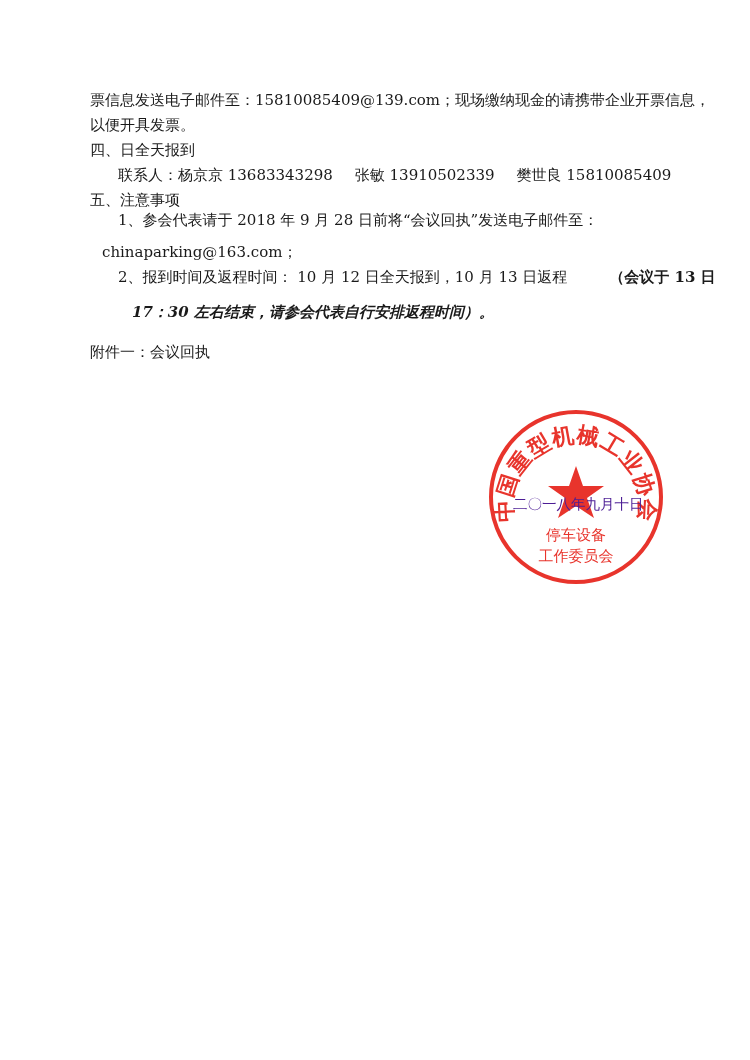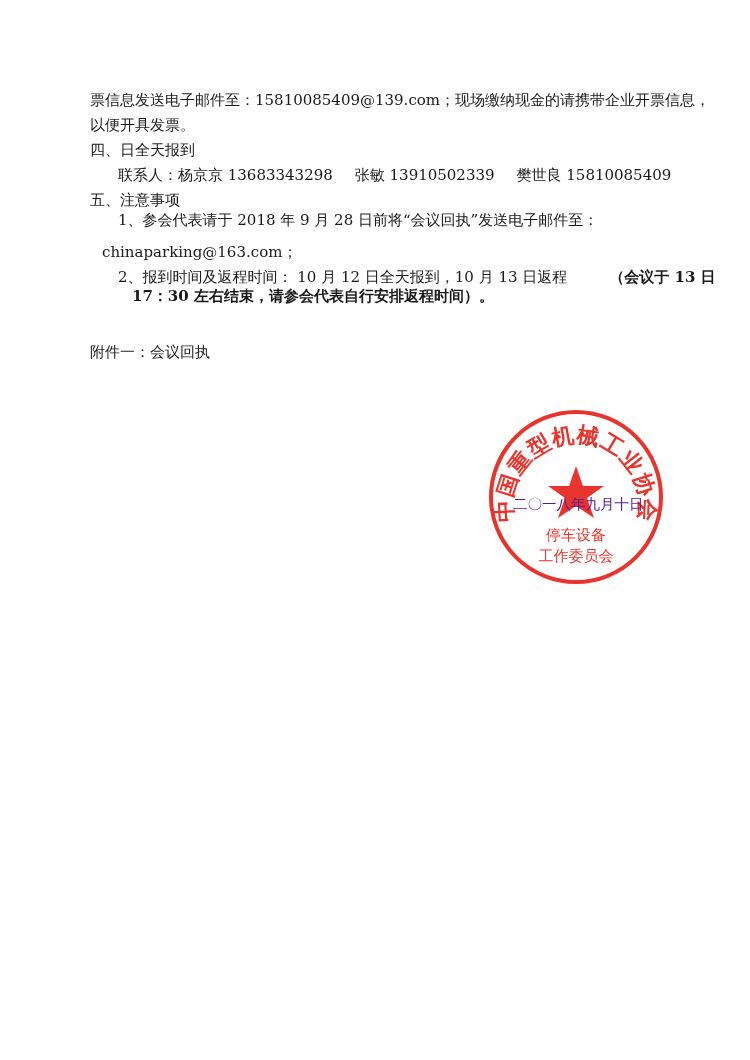--- a/index.html
+++ b/index.html
@@ -22,21 +22,21 @@
   <div class="line" style="top:141px;">四、日全天报到</div>
   <div class="line indent" style="top:166px;">
     <span>联系人：</span><span>杨京京</span>&nbsp;<span>13683343298</span><span class="sp"></span><span>张敏</span>&nbsp;<span>13910502339</span><span class="sp"></span><span>樊世良</span>&nbsp;<span>15810085409</span>
   </div>
   <div class="line" style="top:191px;">五、注意事项</div>
   <div class="line indent" style="top:203px;margin-top:8px;">1、参会代表请于 2018 年 9 月 28 日前将“会议回执”发送电子邮件至：</div>
   <div class="line" style="top:243px;margin-left:12px;">chinaparking@163.com；</div>
   <div class="line indent" style="top:268px;">
     <span>2、报到时间及返程时间： 10 月 12 日全天报到，10 月 13 日返程</span><span class="b">（会议于 13 日</span>
   </div>
-  <div class="line b" style="top:287px;">17：30 左右结束，请参会代表自行安排返程时间）。</div>
+  <div class="line b" style="top:303px;font-style:italic;">17：30 左右结束，请参会代表自行安排返程时间）。</div>
   <div class="line" style="top:343px;">附件一：会议回执</div>
 
   <svg class="seal" viewBox="0 0 178 178">
     <defs>
       <path id="arc" d="M 28 118 A 64 64 0 1 1 150 118" fill="none"></path>
     </defs>
     <circle cx="89" cy="89" r="85" fill="none" stroke="#e8342c" stroke-width="4"></circle>
     <text font-family="DejaVu Sans, sans-serif" font-size="22" font-weight="bold" fill="#e8342c" letter-spacing="1">
       <textPath href="#arc" startOffset="50%" text-anchor="middle">中国重型机械工业协会</textPath>
     </text>

